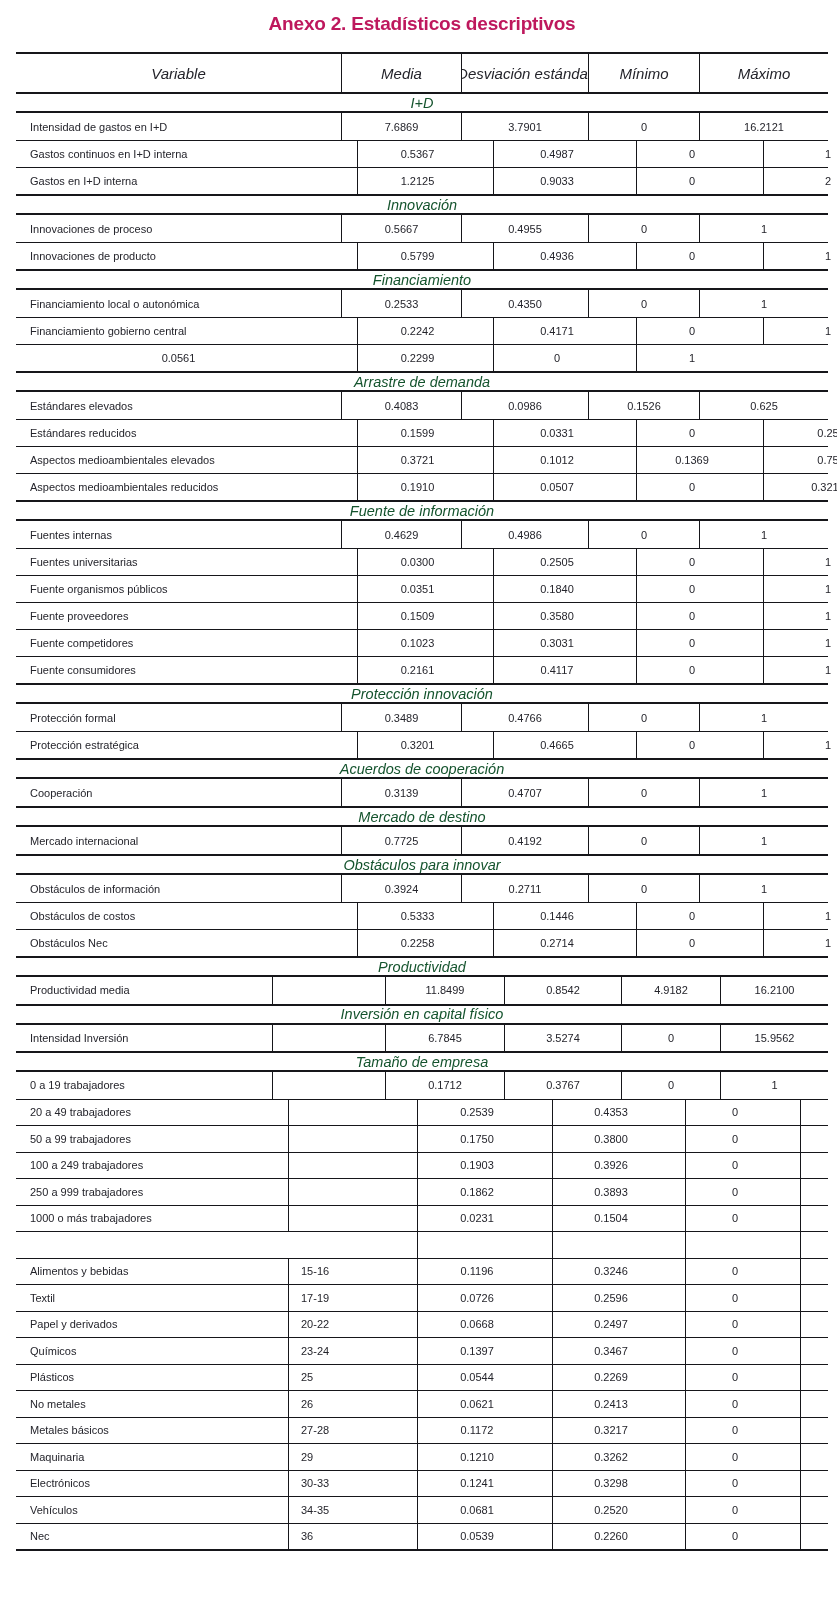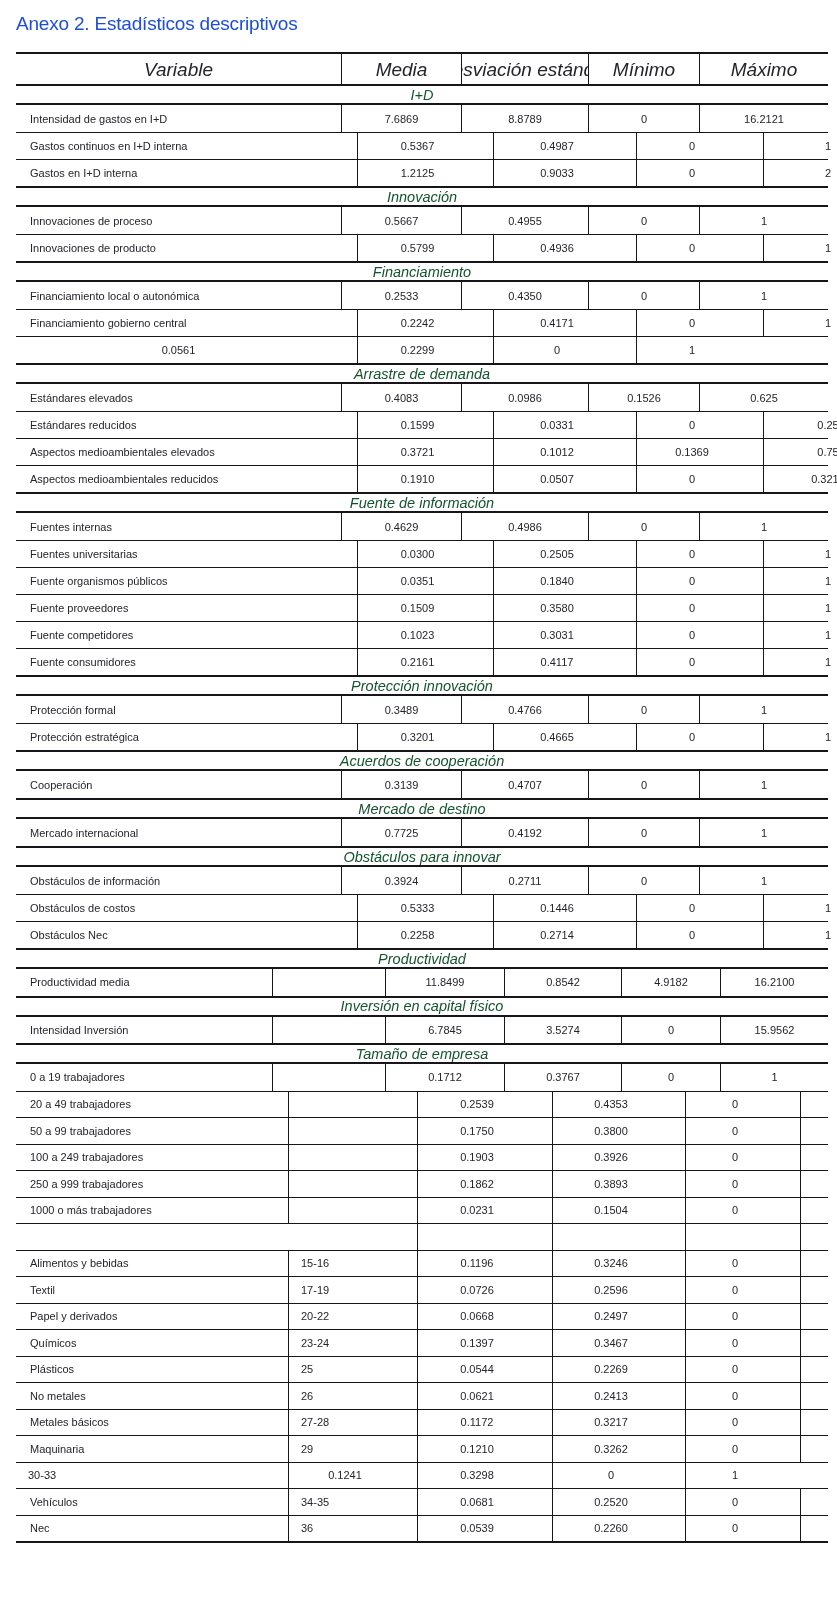--- a/index.html
+++ b/index.html
@@ -6,38 +6,39 @@
   * { box-sizing: border-box; margin: 0; padding: 0; }
   html, body { background: #ffffff; }
   body {
     width: 837px; height: 1621px;
     font-family: "Liberation Sans", sans-serif;
     color: #24242b;
     overflow: hidden;
   }
   .page { padding: 12px 9px 0 16px; }
   .title {
-    font-weight: normal;
+    text-align: center;
+    font-weight: bold;
     font-size: 19px;
     letter-spacing: -0.2px;
-    color: #1d4ed8;
+    color: #be185d;
     margin-bottom: 16px;
     line-height: 24px;
   }
   .tbl { width: 812px; border-bottom: 2.8px solid #16161a; }
 
   
   .cols-a { display: grid; grid-template-columns: 325px 120px 127px 111px 129px; }
   .cols-b { display: grid; grid-template-columns: 256px 113px 119px 117px 99px 108px; }
 
   .hdr {
-    height: 32px;
+    height: 40px;
     border-top: 2.6px solid #16161a;
     font-style: italic;
-    font-size: 19px;
+    font-size: 15px;
   }
   .hdr .cell { justify-content: center; text-align: center; line-height: 17px; }
 
   .secrow {
     height: 21px;
     border-top: 2.6px solid #16161a;
     border-bottom: 2.6px solid #16161a;
     display: flex; align-items: center; justify-content: center;
     font-style: italic;
     font-size: 14.5px;
@@ -75,21 +76,21 @@
       <div class="cell">Mínimo</div>
       <div class="cell">Máximo</div>
     </div>
     <div id="table-body">
         <div class="secrow">
           <div class="seclabel">I+D</div>
         </div>
         <div class="row cols-a">
           <div class="cell var">Intensidad de gastos en I+D</div>
           <div class="cell">7.6869</div>
-          <div class="cell">8.8789</div>
+          <div class="cell">3.7901</div>
           <div class="cell">0</div>
           <div class="cell">16.2121</div>
         </div>
         <div class="row cols-a">
           <div class="cell var">Gastos continuos en I+D interna</div>
           <div class="cell">0.5367</div>
           <div class="cell">0.4987</div>
           <div class="cell">0</div>
           <div class="cell">1</div>
         </div>
@@ -416,20 +417,21 @@
         </div>
         <div class="row cols-b">
           <div class="cell var">Maquinaria</div>
           <div class="cell code">29</div>
           <div class="cell">0.1210</div>
           <div class="cell">0.3262</div>
           <div class="cell">0</div>
           <div class="cell">1</div>
         </div>
         <div class="row cols-b">
+          <div class="cell var">Electrónicos</div>
           <div class="cell code">30-33</div>
           <div class="cell">0.1241</div>
           <div class="cell">0.3298</div>
           <div class="cell">0</div>
           <div class="cell">1</div>
         </div>
         <div class="row cols-b">
           <div class="cell var">Vehículos</div>
           <div class="cell code">34-35</div>
           <div class="cell">0.0681</div>

